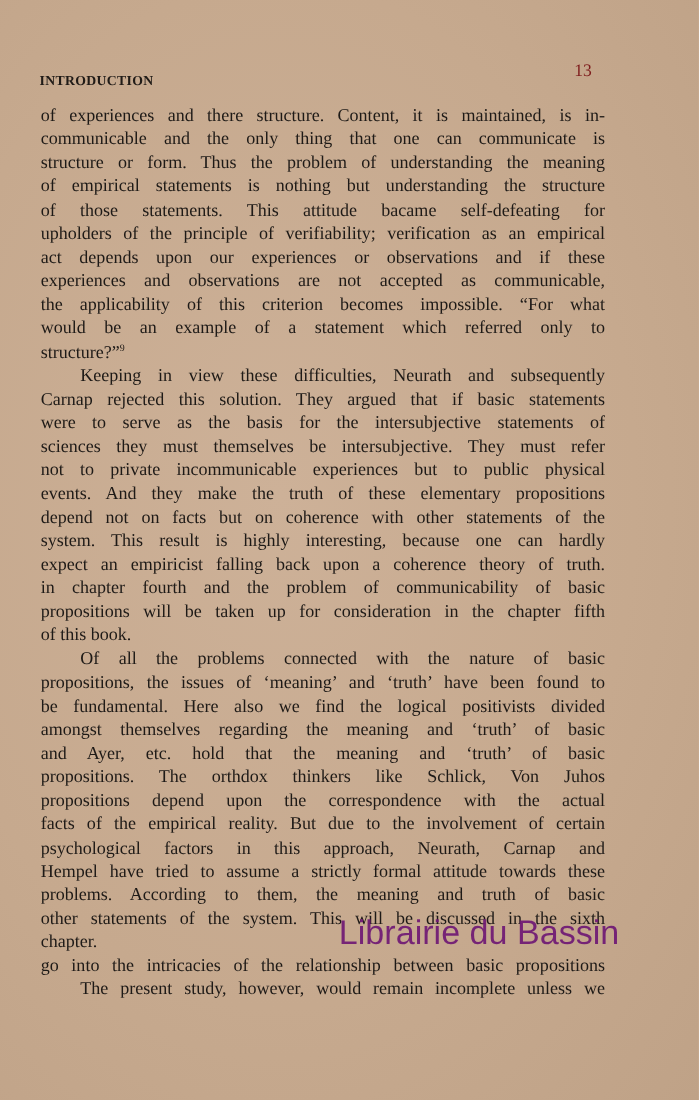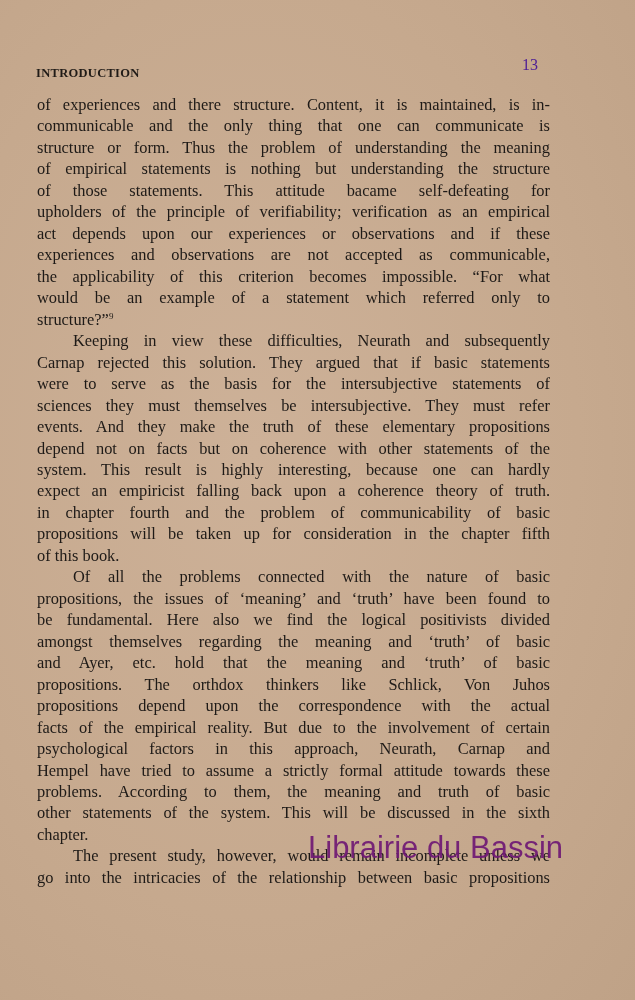--- a/index.html
+++ b/index.html
@@ -12,21 +12,21 @@
     color: #1e1a17;
   }
   .page { position: absolute; left: 0; top: 0; width: 635px; height: 1000px; }
   .running-head {
     position: absolute; left: 36px; top: 66px;
     font-size: 12.5px; letter-spacing: 0.3px; font-weight: bold;
     color: #201b17;
   }
   .page-number {
     position: absolute; left: 522px; top: 56px;
-    font-size: 16px; color: #4c1d95;
+    font-size: 16px; color: #7f1d1d;
   }
   .body-text {
     position: absolute; left: 37px; top: 94px; width: 513px;
   }
   .line {
     display: block; height: 21.47px; line-height: 21.47px;
     font-size: 16.4px;
     text-align: justify; text-align-last: justify;
     white-space: nowrap; overflow: visible;
   }
@@ -55,37 +55,38 @@
       <div class="line"><span>upholders of the principle of verifiability; verification as an empirical</span></div>
       <div class="line"><span>act depends upon our experiences or observations and if these</span></div>
       <div class="line"><span>experiences and observations are not accepted as communicable,</span></div>
       <div class="line"><span>the applicability of this criterion becomes impossible. “For what</span></div>
       <div class="line"><span>would be an example of a statement which referred only to</span></div>
       <div class="line last"><span>structure?”</span><sup>9</sup></div>
       <div class="line indent"><span>Keeping in view these difficulties, Neurath and subsequently</span></div>
       <div class="line"><span>Carnap rejected this solution. They argued that if basic statements</span></div>
       <div class="line"><span>were to serve as the basis for the intersubjective statements of</span></div>
       <div class="line"><span>sciences they must themselves be intersubjective. They must refer</span></div>
+      <div class="line"><span>not to private incommunicable experiences but to public physical</span></div>
       <div class="line"><span>events. And they make the truth of these elementary propositions</span></div>
       <div class="line"><span>depend not on facts but on coherence with other statements of the</span></div>
       <div class="line"><span>system. This result is highly interesting, because one can hardly</span></div>
       <div class="line"><span>expect an empiricist falling back upon a coherence theory of truth.</span></div>
       <div class="line"><span>in chapter fourth and the problem of communicability of basic</span></div>
       <div class="line"><span>propositions will be taken up for consideration in the chapter fifth</span></div>
       <div class="line last"><span>of this book.</span></div>
       <div class="line indent"><span>Of all the problems connected with the nature of basic</span></div>
       <div class="line"><span>propositions, the issues of ‘meaning’ and ‘truth’ have been found to</span></div>
       <div class="line"><span>be fundamental. Here also we find the logical positivists divided</span></div>
       <div class="line"><span>amongst themselves regarding the meaning and ‘truth’ of basic</span></div>
       <div class="line"><span>and Ayer, etc. hold that the meaning and ‘truth’ of basic</span></div>
       <div class="line"><span>propositions. The orthdox thinkers like Schlick, Von Juhos</span></div>
       <div class="line"><span>propositions depend upon the correspondence with the actual</span></div>
       <div class="line"><span>facts of the empirical reality. But due to the involvement of certain</span></div>
       <div class="line"><span>psychological factors in this approach, Neurath, Carnap and</span></div>
       <div class="line"><span>Hempel have tried to assume a strictly formal attitude towards these</span></div>
       <div class="line"><span>problems. According to them, the meaning and truth of basic</span></div>
       <div class="line"><span>other statements of the system. This will be discussed in the sixth</span></div>
       <div class="line last"><span>chapter.</span></div>
+      <div class="line"><span>go into the intricacies of the relationship between basic propositions</span></div>
       <div class="line indent"><span>The present study, however, would remain incomplete unless we</span></div>
-      <div class="line"><span>go into the intricacies of the relationship between basic propositions</span></div>
     </div>
   <div class="watermark">Librairie du Bassin</div>
 </div>
 
 </body></html>

